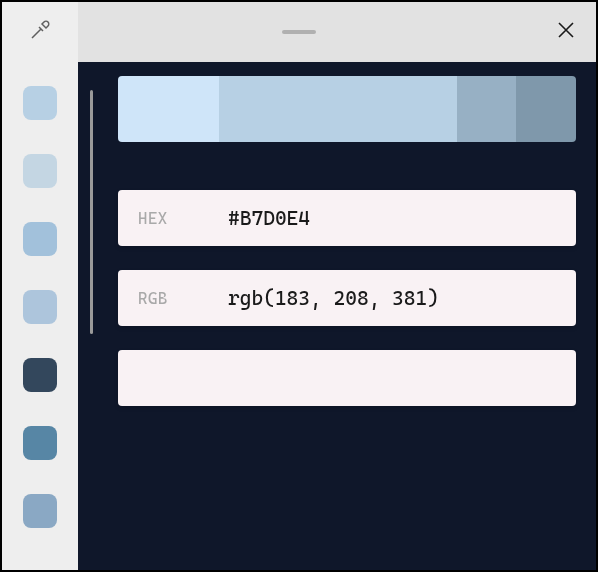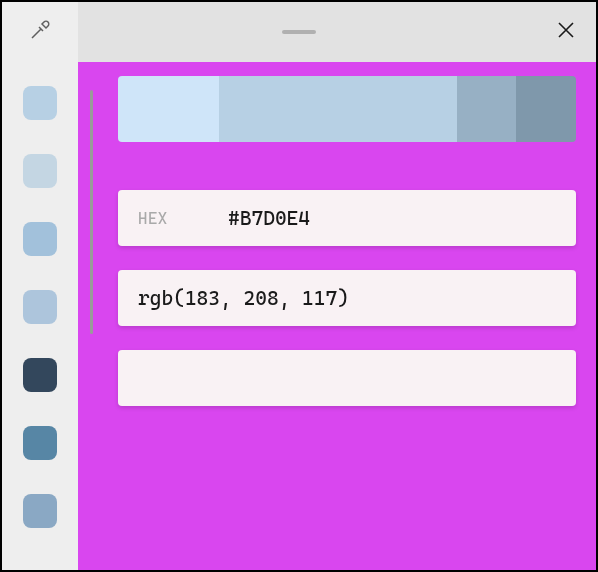--- a/index.html
+++ b/index.html
@@ -75,21 +75,21 @@
       position: absolute;
       left: 12px;
       top: 28px;
       width: 3px;
       height: 244px;
       background: #9a9a9a;
       border-radius: 2px;
     }
     .main {
       flex: 1;
-      background: #d946ef;
+      background: #0f172a;
       padding: 14px 20px 0 40px;
     }
     .shade-bar {
       display: flex;
       height: 66px;
       border-radius: 4px;
       overflow: hidden;
     }
     .shade { height: 100%; }
     .codes { margin-top: 48px; display: flex; flex-direction: column; gap: 24px; }
@@ -155,21 +155,22 @@
             <div class="shade" style="background: rgb(151, 176, 196); flex: 13 1 0%;"></div>
             <div class="shade" style="background: rgb(127, 152, 171); flex: 13 1 0%;"></div>
           </div>
 
         <div class="codes">
           <div class="code-row">
             <span class="code-label">HEX</span>
             <span class="code-value">#B7D0E4</span>
           </div>
           <div class="code-row">
-            <span class="code-value">rgb(183, 208, 117)</span>
+            <span class="code-label">RGB</span>
+            <span class="code-value">rgb(183, 208, 381)</span>
           </div>
           <div class="code-row">
           </div>
         </div>
       </div>
     </div>
   </div>
 </div>
 
 </body></html>

